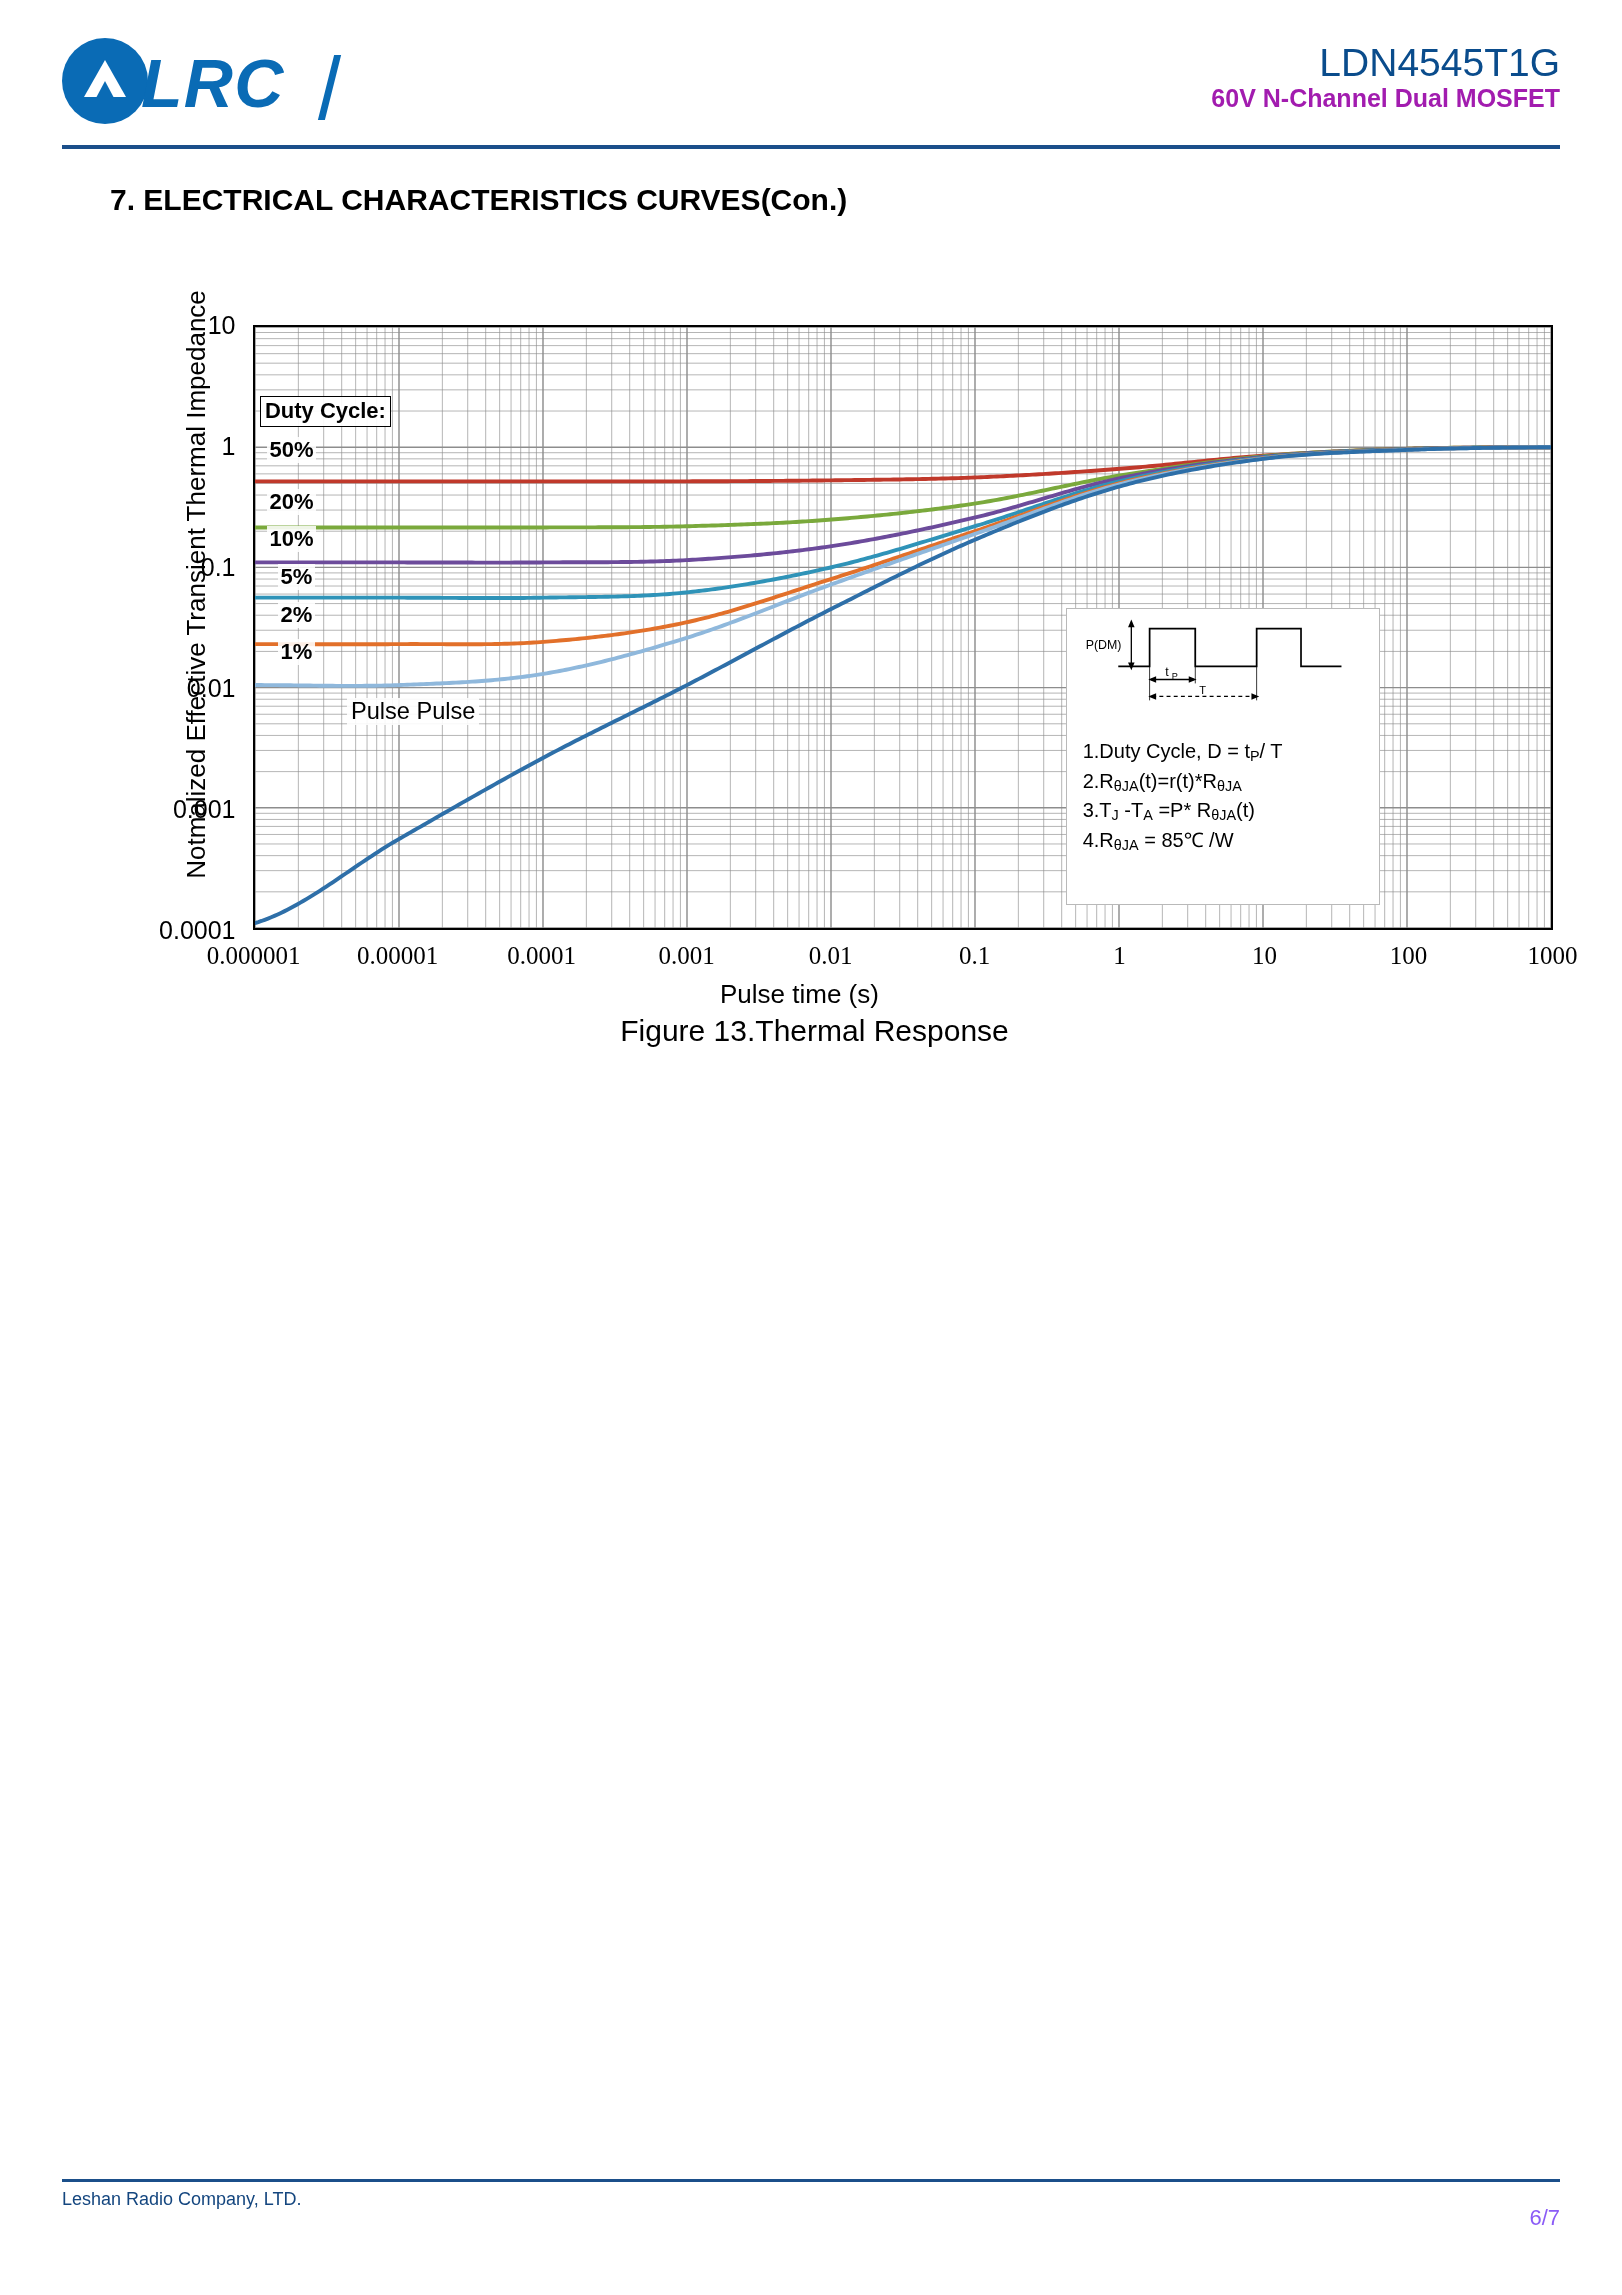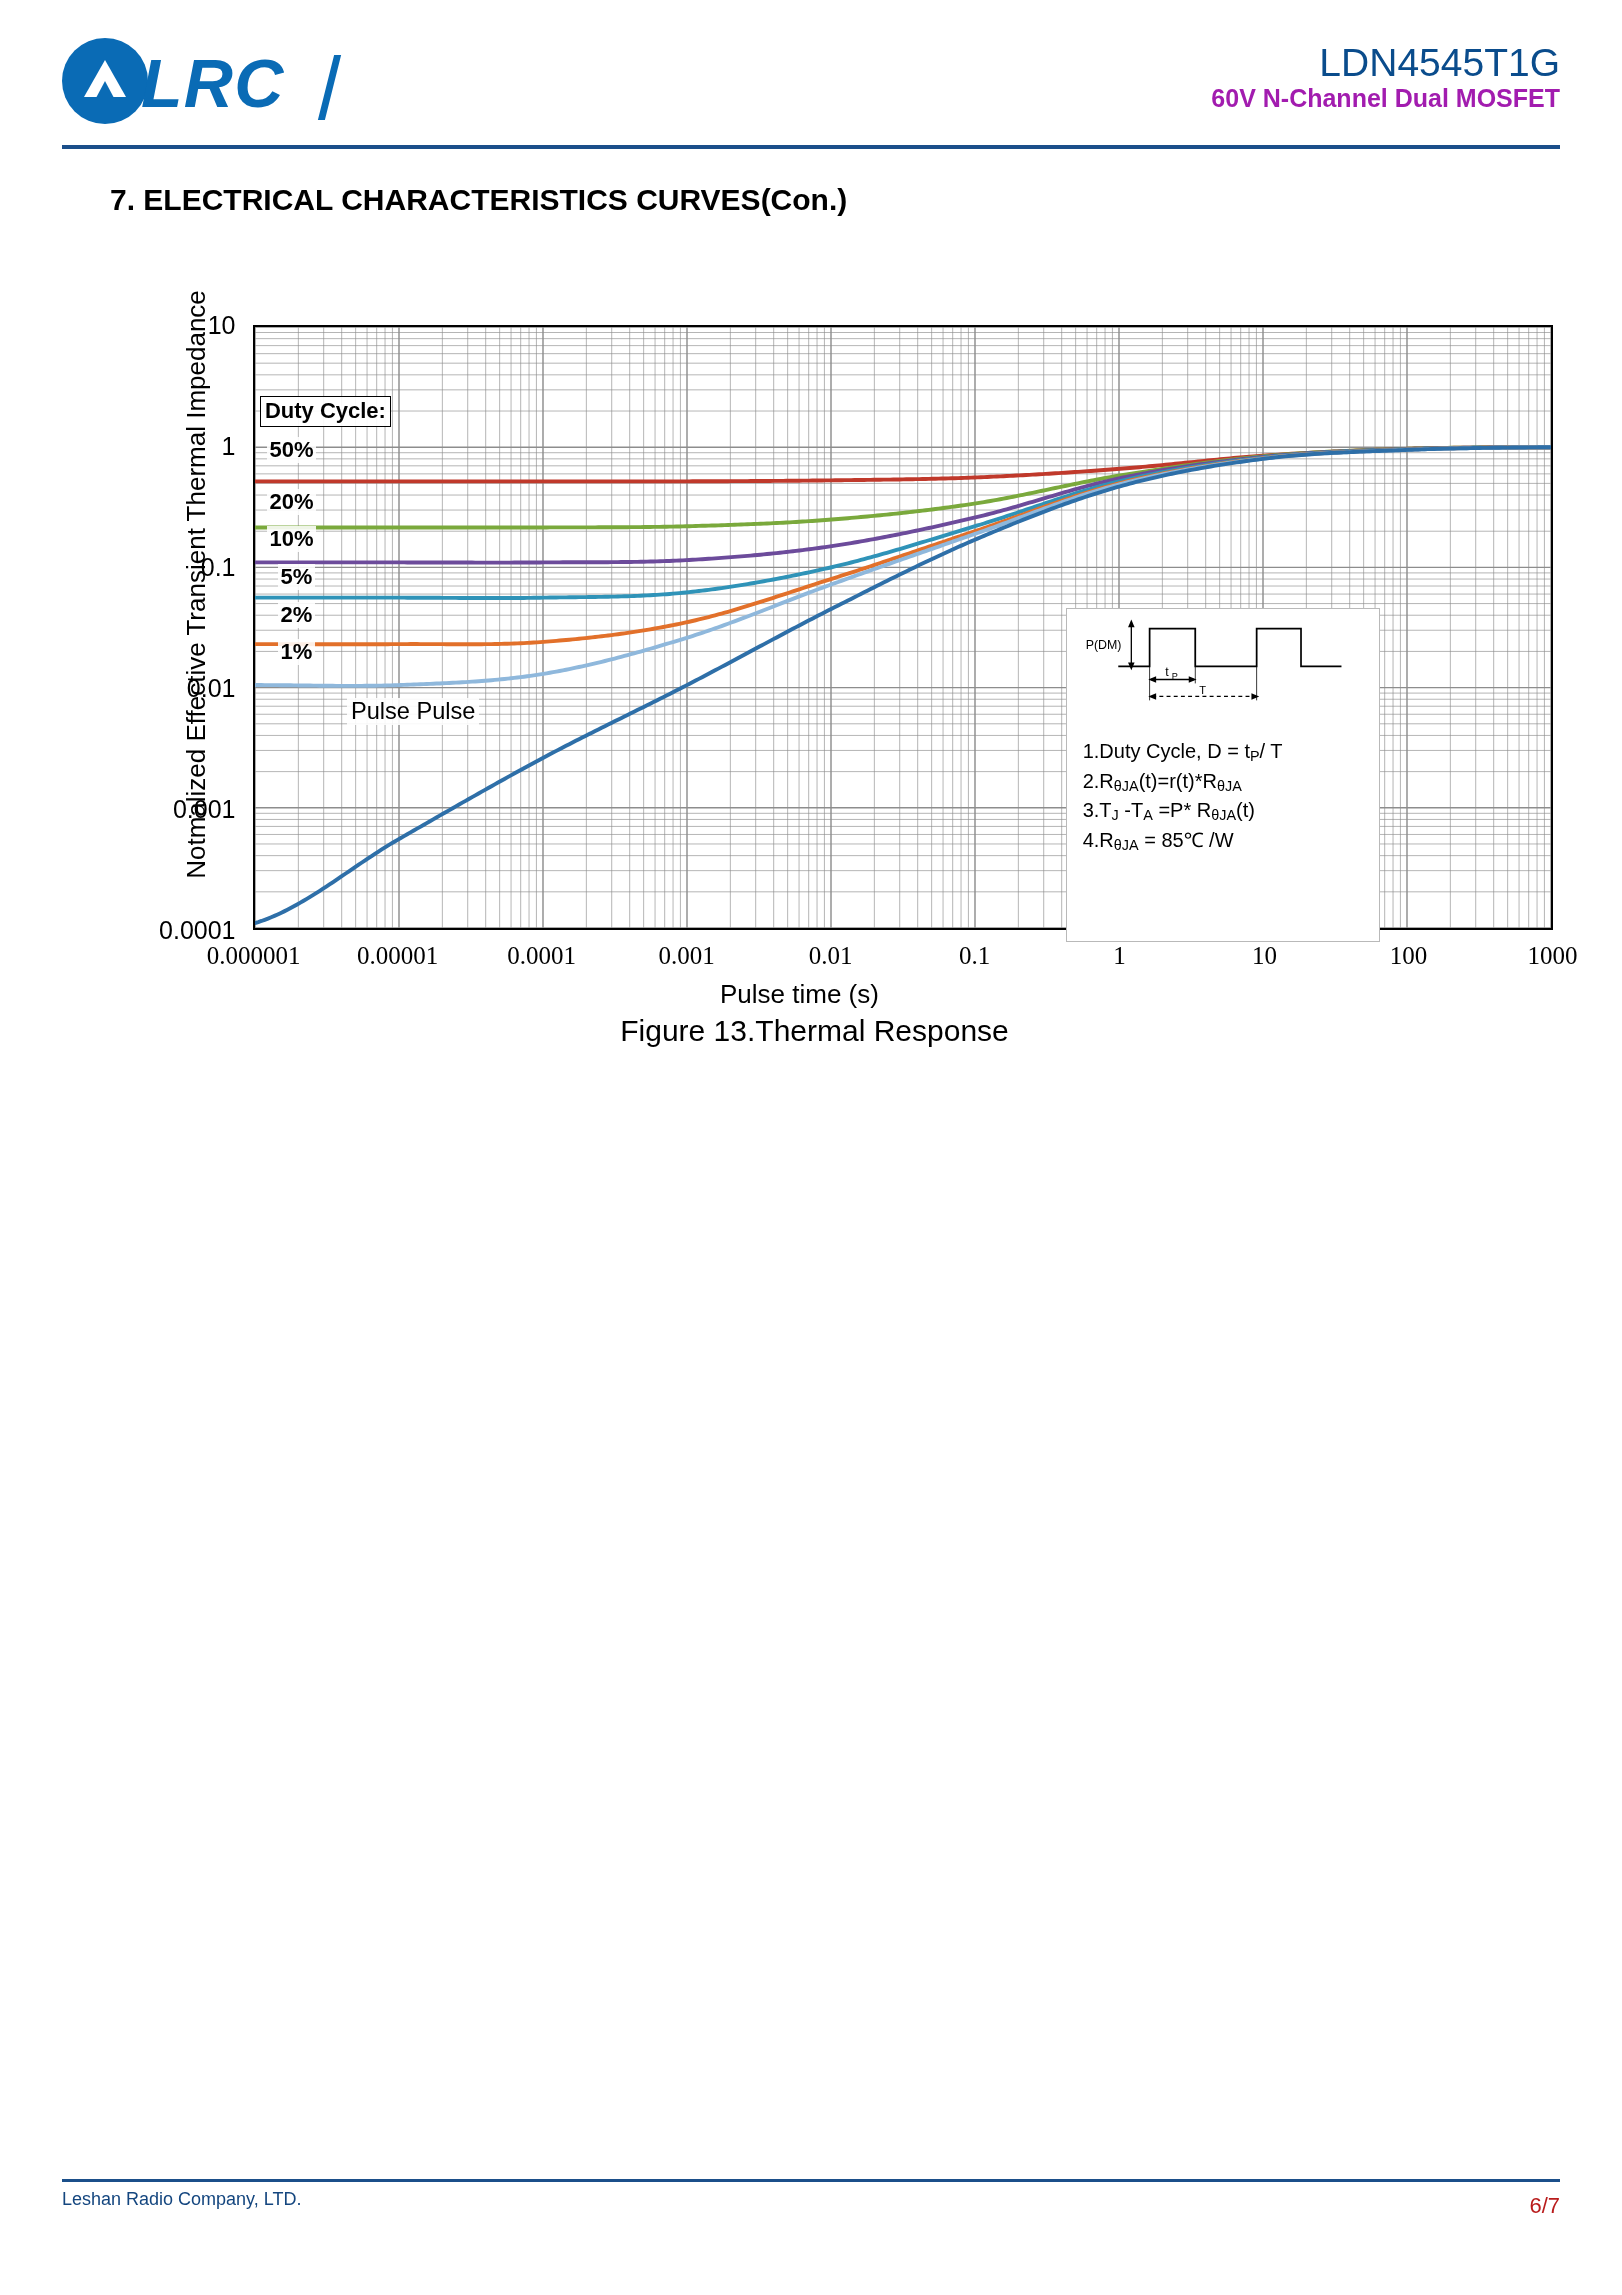--- a/index.html
+++ b/index.html
@@ -119,21 +119,21 @@
     text-align:right;
   }
   .single-pulse {
     position:absolute; left:249px; top:417px;
     font-size:23.6px; background:rgba(255,255,255,0.9); padding:0 3.9px;
     white-space:nowrap;
   }
 
   
   .inset {
-    position:absolute; left:968px; top:327px; width:314px; height:334px;
+    position:absolute; left:968px; top:327px; width:314px; height:297px;
     background:#fff; border:1.3px solid #b9b9b9; box-sizing:border-box;
   }
   .inset-wave { position:absolute; left:0; top:0; width:314px; height:124px; }
   .inset-notes {
     position:absolute; left:15.7px; top:128px; width:294px;
     font-size:20px; line-height:1.42;
   }
   .inset-notes div { white-space:nowrap; }
   .sub { font-size:0.72em; vertical-align:-0.22em; }
 
@@ -150,21 +150,21 @@
   .footer { position:absolute; left:62px; top:2189px; width:1498px; height:39px; }
   .footer-left {
     position:absolute; left:0; top:0; font-size:18px; color:#14467f;
     white-space:nowrap;
   }
   .footer-center {
     position:absolute; left:0; top:0; width:1498px; text-align:center;
     font-size:22px; color:#14467f; white-space:nowrap;
   }
   .footer-right {
-    position:absolute; right:0; top:4px; font-size:22px; color:#b91c1c;
+    position:absolute; right:0; top:16px; font-size:22px; color:#8b5cf6;
     white-space:nowrap;
   }
 </style>
 </head>
 <body>
 
 <div class="page">
 
   <div class="header">
     <div class="logo-wrap">

